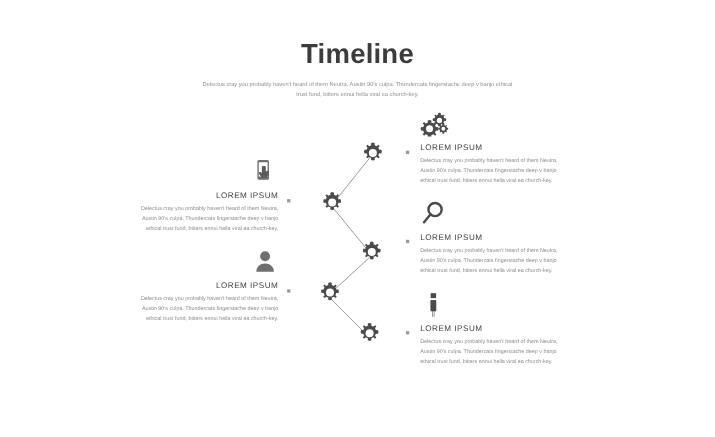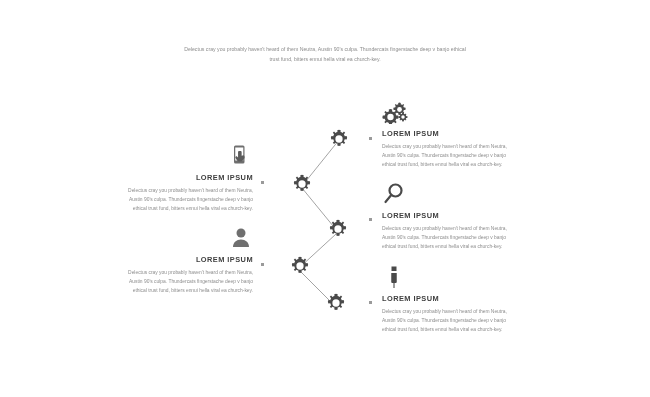--- a/index.html
+++ b/index.html
@@ -75,21 +75,21 @@
   .block-icon {
     height: 26px;
     margin-bottom: 3px;
   }
   .block-icon svg { display: block; height: 24px; }
   .block-left .block-icon svg  { margin-left: auto; margin-right: 0; }
   .block-right .block-icon svg { margin-left: 0; margin-right: auto; }
 
   .block-title {
     font-size: 7.4px;
-    font-weight: bold;
+    font-weight: normal;
     letter-spacing: 0.45px;
     color: #3f3f3f;
     margin: 0 0 4px 0;
   }
   .block-body {
     font-size: 4.9px;
     line-height: 1.85;
     color: #8d8d8d;
     margin: 0;
   }
@@ -101,20 +101,21 @@
     position: absolute;
     width: 3px;
     height: 3px;
     background: #9a9a9a;
   }
 </style>
 </head>
 <body>
 
 <div class="header">
+  <h1 class="page-title">Timeline</h1>
   <p class="page-subtitle">Delectus cray you probably haven't heard of them Neutra, Austin 90's culpa. Thundercats fingerstache deep v banjo ethical trust fund, bitters ennui hella viral ea church-key.</p>
 </div>
 
 <div class="timeline">
 
   <svg class="connectors" viewBox="0 0 650 270">
     <line x1="302" y1="78" x2="339" y2="32" stroke="#9a9a9a" stroke-width="0.9"></line>
     <line x1="302" y1="80" x2="338" y2="124" stroke="#9a9a9a" stroke-width="0.9"></line>
     <line x1="336" y1="126" x2="299" y2="160" stroke="#9a9a9a" stroke-width="0.9"></line>
     <line x1="299" y1="162" x2="336" y2="199" stroke="#9a9a9a" stroke-width="0.9"></line>

